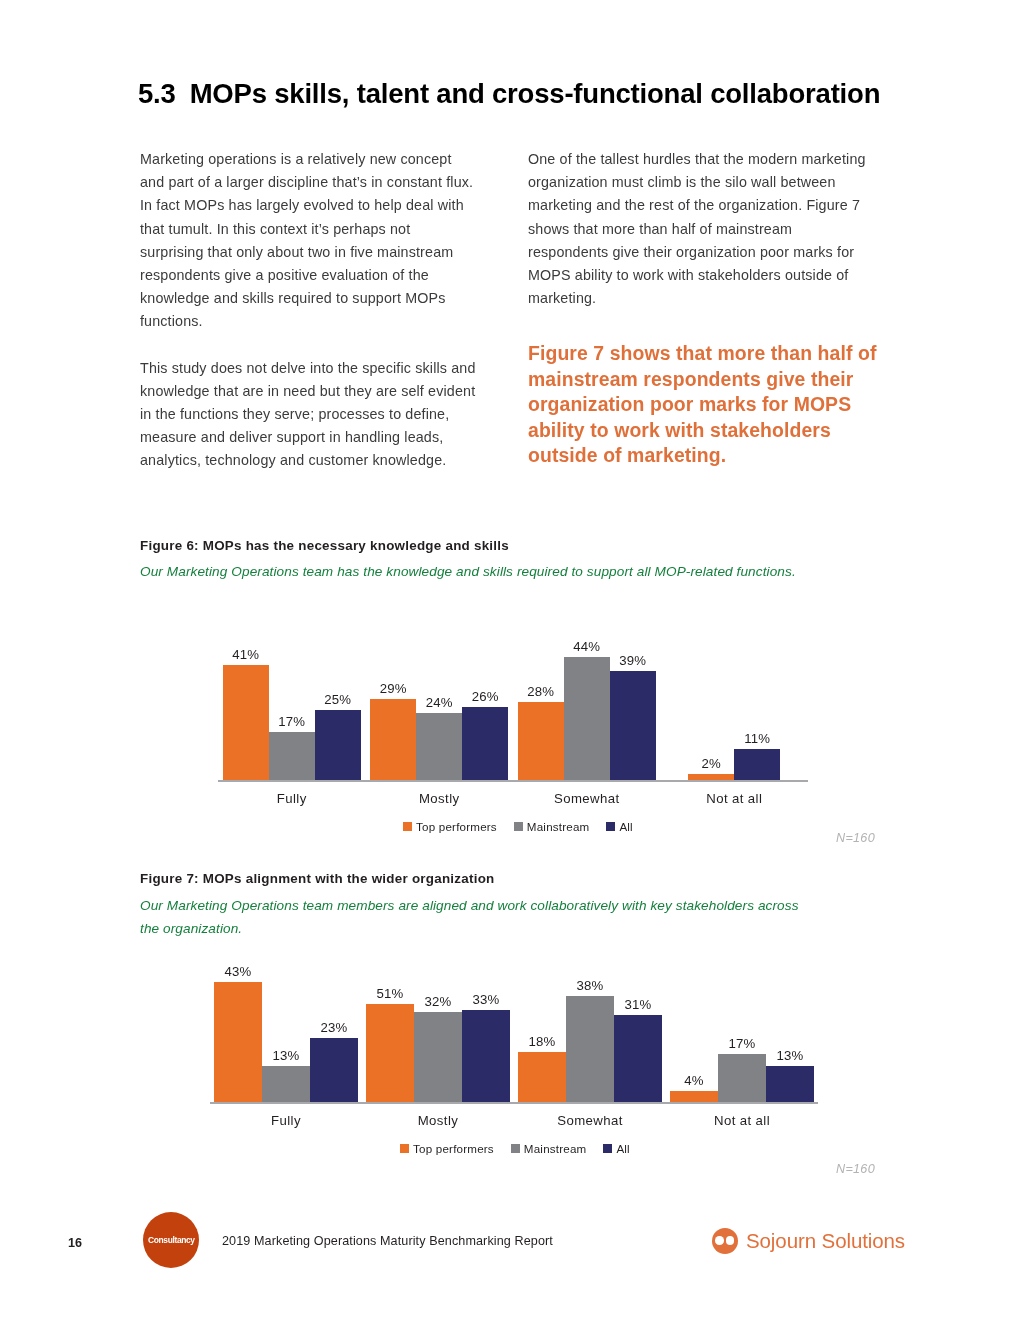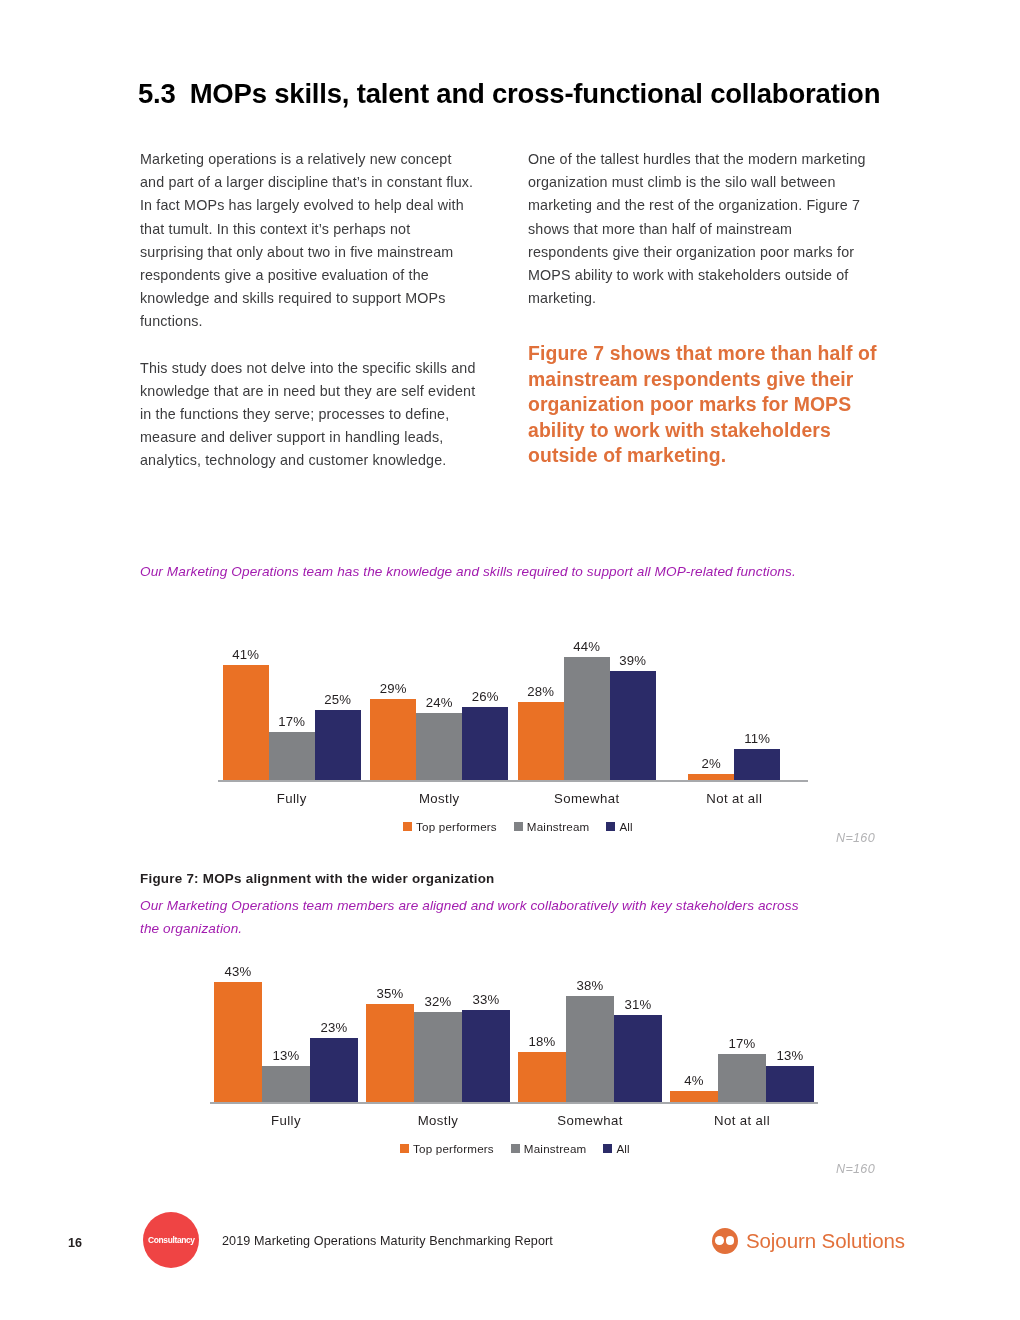--- a/index.html
+++ b/index.html
@@ -75,21 +75,21 @@
     font-size: 13.4px;
     font-weight: bold;
     color: #231f20;
     letter-spacing: 0.25px;
   }
   .fig-sub {
     position: absolute;
     font-size: 13.6px;
     font-style: italic;
     line-height: 23px;
-    color: #a21caf;
+    color: #15803d;
     letter-spacing: 0.1px;
   }
   .fig-n {
     position: absolute;
     font-size: 12.6px;
     font-style: italic;
     color: #b3b3b5;
     letter-spacing: 0.3px;
   }
 
@@ -177,21 +177,21 @@
     font-weight: bold;
     color: #231f20;
   }
   .footer-logo-c {
     position: absolute;
     left: 143px;
     top: 1212px;
     width: 56px;
     height: 56px;
     border-radius: 50%;
-    background: #ef4444;
+    background: #c2410c;
     display: flex;
     align-items: center;
     justify-content: center;
   }
   .footer-logo-c span {
     color: #ffffff;
     font-size: 9.2px;
     font-weight: bold;
     letter-spacing: -0.4px;
     transform: scaleX(0.92);
@@ -251,20 +251,21 @@
     <p class="body-p">Marketing operations is a relatively new concept and part of a larger discipline that’s in constant flux. In fact MOPs has largely evolved to help deal with that tumult. In this context it’s perhaps not surprising that only about two in five mainstream respondents give a positive evaluation of the knowledge and skills required to support MOPs functions.</p>
     <p class="body-p">This study does not delve into the specific skills and knowledge that are in need but they are self evident in the functions they serve; processes to define, measure and deliver support in handling leads, analytics, technology and customer knowledge.</p>
   </div>
 
   <div class="col-right">
     <p class="body-p">One of the tallest hurdles that the modern marketing organization must climb is the silo wall between marketing and the rest of the organization. Figure 7 shows that more than half of mainstream respondents give their organization poor marks for MOPS ability to work with stakeholders outside of marketing.</p>
   </div>
 
   <div class="pull-quote">Figure 7 shows that more than half of mainstream respondents give their organization poor marks for MOPS ability to work with stakeholders outside of marketing.</div>
 
+  <div class="fig-title" style="left:140px; top:538px;">Figure 6: MOPs has the necessary knowledge and skills</div>
   <div class="fig-sub" style="left:140px; top:560px; width:660px;">Our Marketing Operations team has the knowledge and skills required to support all MOP-related functions.</div>
 
   <div class="chart" id="chart-figure6" style="left:218px; top:640px; width:590px; height:140px;">
       <div class="plot" style="height: 140px; text-decoration: underline;">
         <div class="group" style="left: 4.75px; width: 138px; height: 140px; gap: 0px;">
           <div class="bar-wrap" style="width: 46px;">
             <div class="bar-label" style="bottom: 117.8px;">41%</div>
             <div class="bar" style="height: 114.8px; background: rgb(234, 113, 37);"></div>
           </div>
           <div class="bar-wrap" style="width: 46px;">
@@ -351,21 +352,21 @@
             <div class="bar-label" style="bottom: 39.4px;">13%</div>
             <div class="bar" style="height: 36.4px; background: rgb(128, 130, 133);"></div>
           </div>
           <div class="bar-wrap" style="width: 48px;">
             <div class="bar-label" style="bottom: 67.4px;">23%</div>
             <div class="bar" style="height: 64.4px; background: rgb(43, 43, 104);"></div>
           </div>
         </div>
         <div class="group" style="left: 156px; width: 144px; height: 140px; gap: 0px;">
           <div class="bar-wrap" style="width: 48px;">
-            <div class="bar-label" style="bottom: 101px;">35%</div>
+            <div class="bar-label" style="bottom: 101px;">51%</div>
             <div class="bar" style="height: 98px; background: rgb(234, 113, 37);"></div>
           </div>
           <div class="bar-wrap" style="width: 48px;">
             <div class="bar-label" style="bottom: 92.6px;">32%</div>
             <div class="bar" style="height: 89.6px; background: rgb(128, 130, 133);"></div>
           </div>
           <div class="bar-wrap" style="width: 48px;">
             <div class="bar-label" style="bottom: 95.4px;">33%</div>
             <div class="bar" style="height: 92.4px; background: rgb(43, 43, 104);"></div>
           </div>

